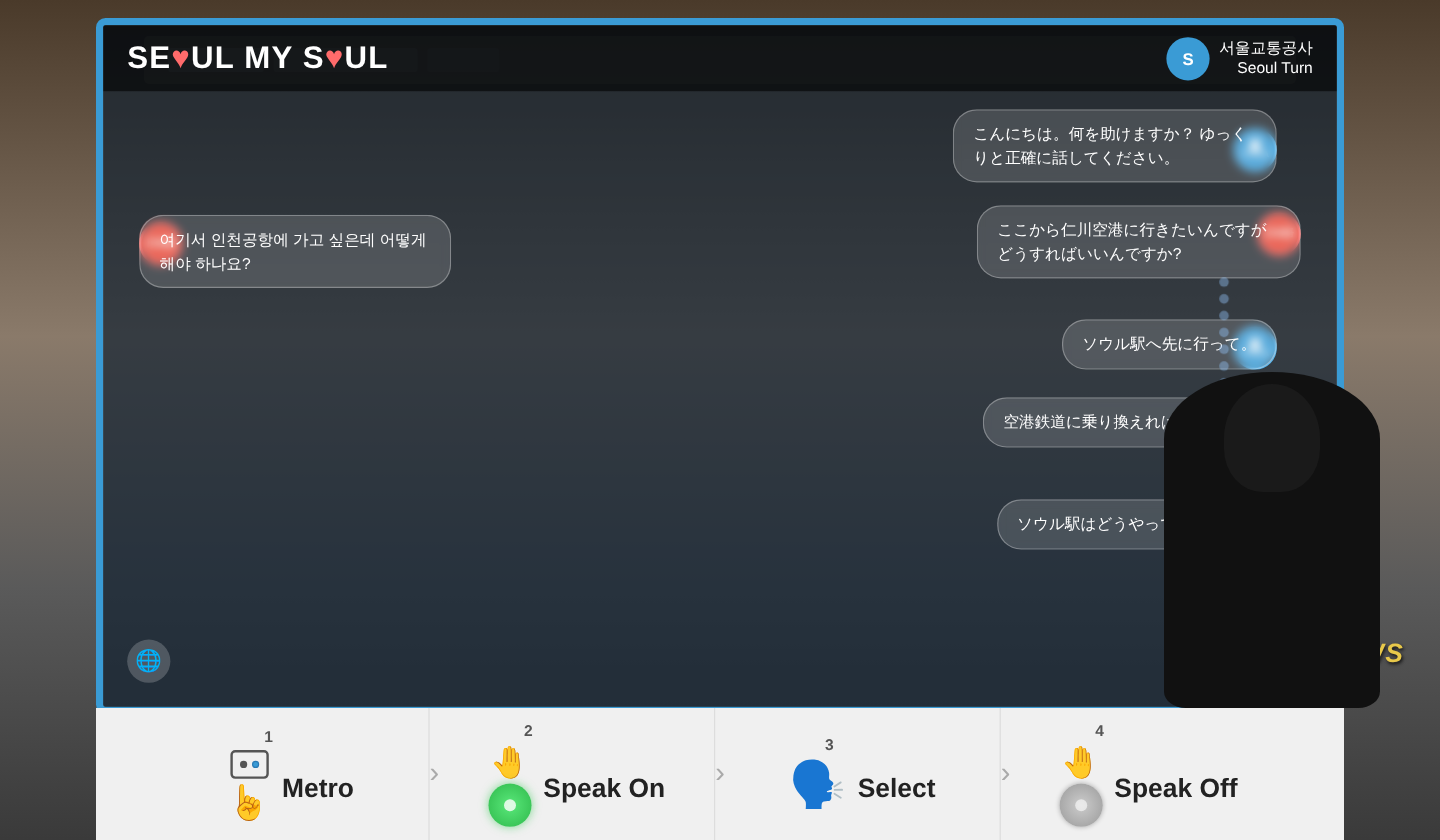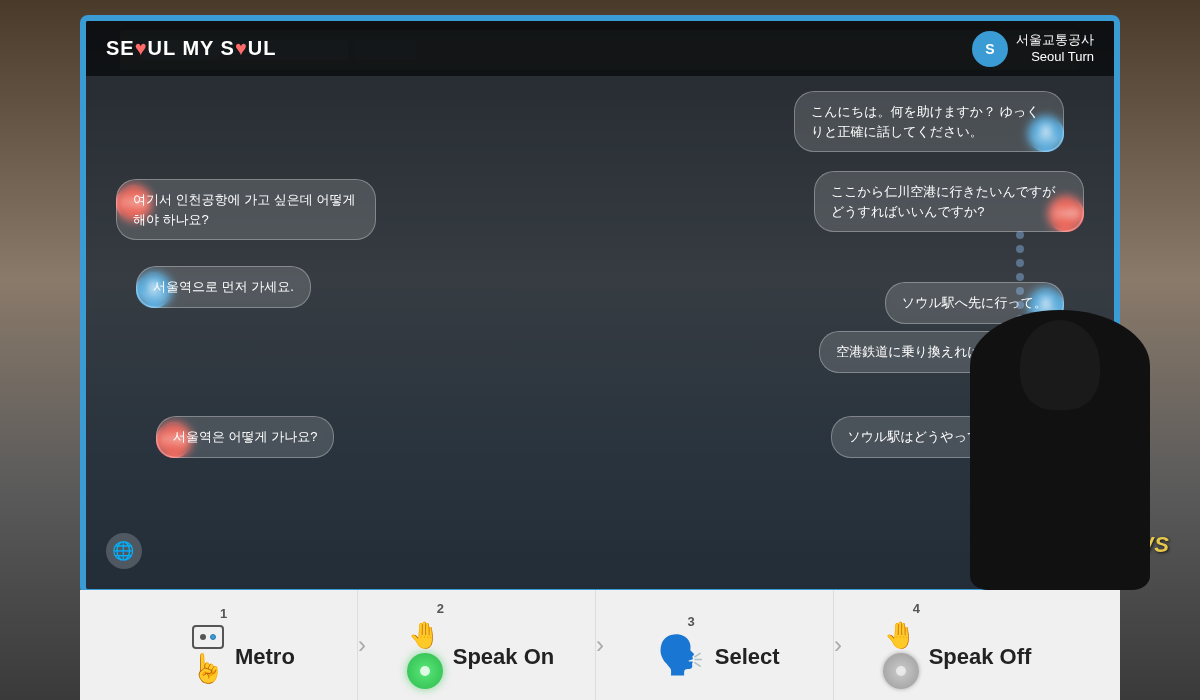--- a/index.html
+++ b/index.html
@@ -54,21 +54,21 @@
       height: 55px;
       background: rgba(0,0,0,0.6);
       display: flex;
       align-items: center;
       justify-content: space-between;
       padding: 0 20px;
     }
 
     .logo-seoul {
       color: white;
-      font-size: 20px;
+      font-size: 26px;
       font-weight: bold;
       letter-spacing: 1px;
     }
 
     .logo-seoul .heart {
       color: #ff6b6b;
     }
 
     .logo-right {
       display: flex;
@@ -324,61 +324,44 @@
 
         <div style="position:absolute;top:98px;left:30px;display:flex;align-items:flex-start;gap:8px;">
           <div class="avatar-icon avatar-japanese" style="flex-shrink:0;margin-top:6px;width:36px;height:36px;">
             <div style="font-size:8px;text-align:center;line-height:1.1;">日本語</div>
           </div>
           <div class="bubble-left" style="position:relative;max-width:260px;">
             <span>여기서 인천공항에 가고 싶은데 어떻게 해야 하나요?</span>
           </div>
         </div>
 
-        <div style="position:absolute;top:185px;left:50px;display:flex;align-items:flex-start;gap:8px;">
+
+
+
+        <div style="position:absolute;top:10px;right:50px;display:flex;align-items:center;gap:8px;flex-direction:row-reverse;padding-left:39px;">
           <div class="avatar-icon avatar-ttota" style="flex-shrink:0;margin-top:6px;">
             <div style="font-size:9px;">🖥</div>
             <div style="font-size:7px;">TTOTA</div>
           </div>
-          <div class="bubble-left" style="position:relative;max-width:220px;">
-            <span>서울역으로 먼저 가세요.</span>
-          </div>
-        </div>
-
-
-        <div style="position:absolute;top:335px;left:70px;display:flex;align-items:flex-start;gap:8px;">
-          <div class="avatar-icon avatar-japanese" style="flex-shrink:0;margin-top:6px;width:36px;height:36px;">
-            <div style="font-size:8px;text-align:center;line-height:1.1;">日本語</div>
-          </div>
-          <div class="bubble-left" style="position:relative;max-width:200px;">
-            <span>서울역은 어떻게 가나요?</span>
-          </div>
-        </div>
-
-        <div style="position:absolute;top:10px;right:50px;display:flex;align-items:flex-end;gap:8px;flex-direction:row-reverse;padding-left:39px;">
-          <div class="avatar-icon avatar-ttota" style="flex-shrink:0;margin-top:6px;">
-            <div style="font-size:9px;">🖥</div>
-            <div style="font-size:7px;">TTOTA</div>
-          </div>
           <div class="bubble-right" style="position:relative;max-width:270px;">
             <span>こんにちは。何を助けますか？
 ゆっくりと正確に話してください。</span>
           </div>
         </div>
 
-        <div style="position:absolute;top:90px;right:30px;display:flex;align-items:flex-end;gap:8px;flex-direction:row-reverse;">
+        <div style="position:absolute;top:90px;right:30px;display:flex;align-items:flex-start;gap:8px;flex-direction:row-reverse;">
           <div class="avatar-icon avatar-japanese" style="flex-shrink:0;margin-top:6px;width:36px;height:36px;">
             <div style="font-size:8px;text-align:center;line-height:1.1;">日本語</div>
           </div>
           <div class="bubble-right" style="position:relative;max-width:270px;">
             <span>ここから仁川空港に行きたいんですがどうすればいいんですか?</span>
           </div>
         </div>
 
-        <div style="position:absolute;top:185px;right:50px;display:flex;align-items:flex-start;gap:8px;flex-direction:row-reverse;margin-top:16px;">
+        <div style="position:absolute;top:185px;right:50px;display:flex;align-items:flex-start;gap:8px;flex-direction:row-reverse;">
           <div class="avatar-icon avatar-ttota" style="flex-shrink:0;margin-top:6px;">
             <div style="font-size:9px;">🖥</div>
             <div style="font-size:7px;">TTOTA</div>
           </div>
           <div class="bubble-right" style="position:relative;max-width:230px;">
             <span>ソウル駅へ先に行って。</span>
           </div>
         </div>
 
         <div style="position:absolute;top:250px;right:50px;display:flex;align-items:flex-start;gap:8px;flex-direction:row-reverse;">

